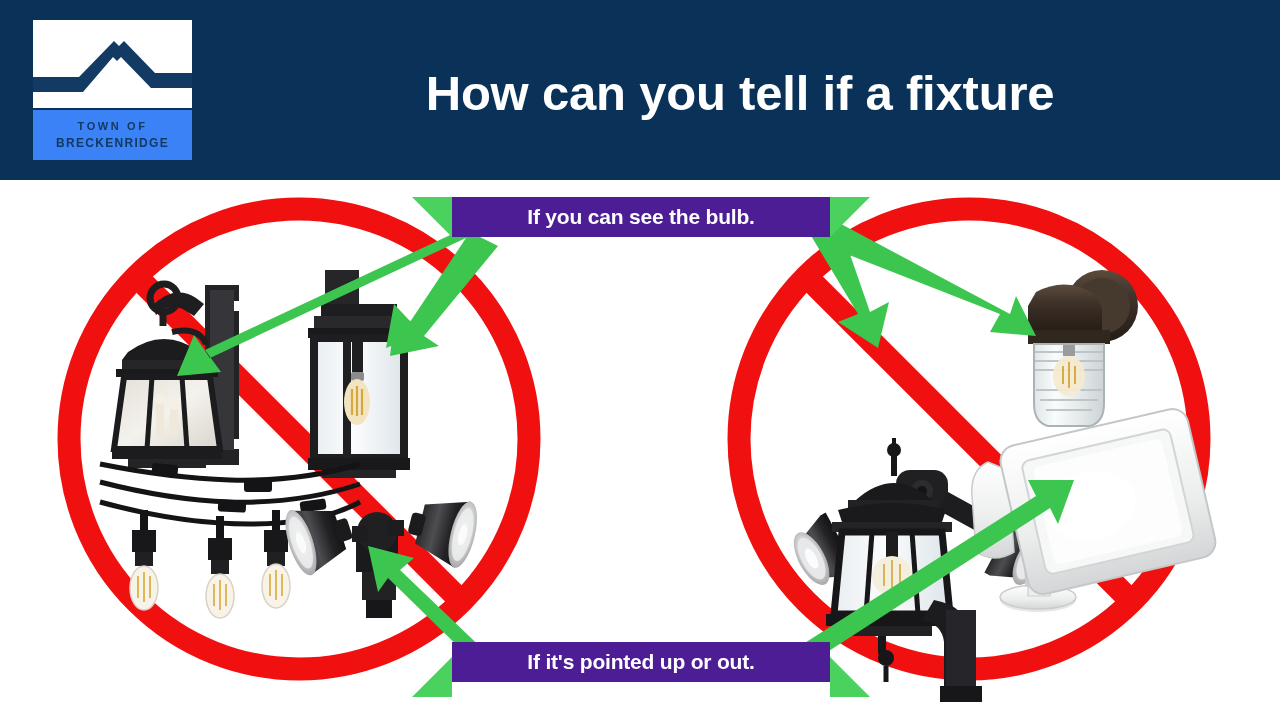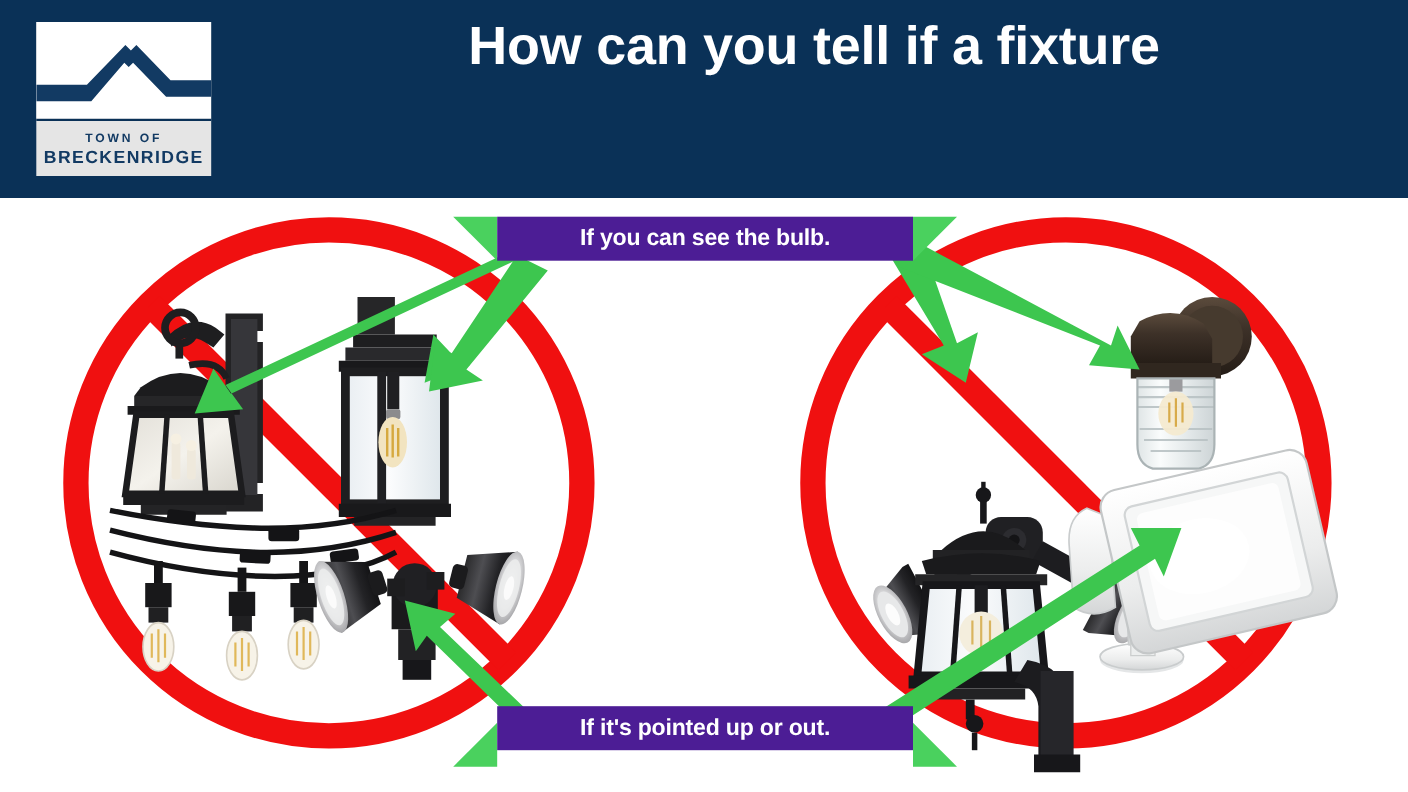--- a/index.html
+++ b/index.html
@@ -9,41 +9,41 @@
   }
   #slide{position:relative;width:1280px;height:720px;background:#fff;}
 
   
   #header{
     position:absolute;left:0;top:0;width:1280px;height:180px;
     background:#0a3157;
   }
   #logo-box{
     position:absolute;left:33px;top:20px;width:159px;height:140px;
-    background:#e5e5e5;
+    background:#3b82f6;
   }
   #logo-mountain{position:absolute;left:0;top:0;width:159px;height:88px;}
   #logo-divider{
     position:absolute;left:0;top:88px;width:159px;height:2px;background:#0a3157;
   }
   #logo-text{
     position:absolute;left:0;top:92px;width:159px;height:48px;
     display:flex;flex-direction:column;align-items:center;justify-content:center;
   }
   #logo-town{
     color:#123a63;font-size:11px;font-weight:bold;letter-spacing:2.6px;
     line-height:14px;
   }
   #logo-name{
-    color:#123a63;font-size:16px;font-weight:bold;letter-spacing:1.3px;
+    color:#123a63;font-size:12px;font-weight:bold;letter-spacing:1.3px;
     line-height:21px;
   }
   #title-wrap{
     position:absolute;left:210px;top:14px;width:1060px;height:158px;
-    display:flex;flex-direction:column;align-items:center;
+    display:flex;flex-direction:column;align-items:center;justify-content:center;
   }
   .title-line{
     color:#ffffff;font-size:49px;font-weight:bold;line-height:56px;
     white-space:nowrap;letter-spacing:-0.2px;
   }
   .title-emph{text-decoration:underline;text-underline-offset:5px;text-decoration-thickness:4px;}
 
   
   #stage{position:absolute;left:0;top:180px;width:1280px;height:540px;background:#fff;}
   .layer{position:absolute;left:0;top:0;width:1280px;height:540px;}

